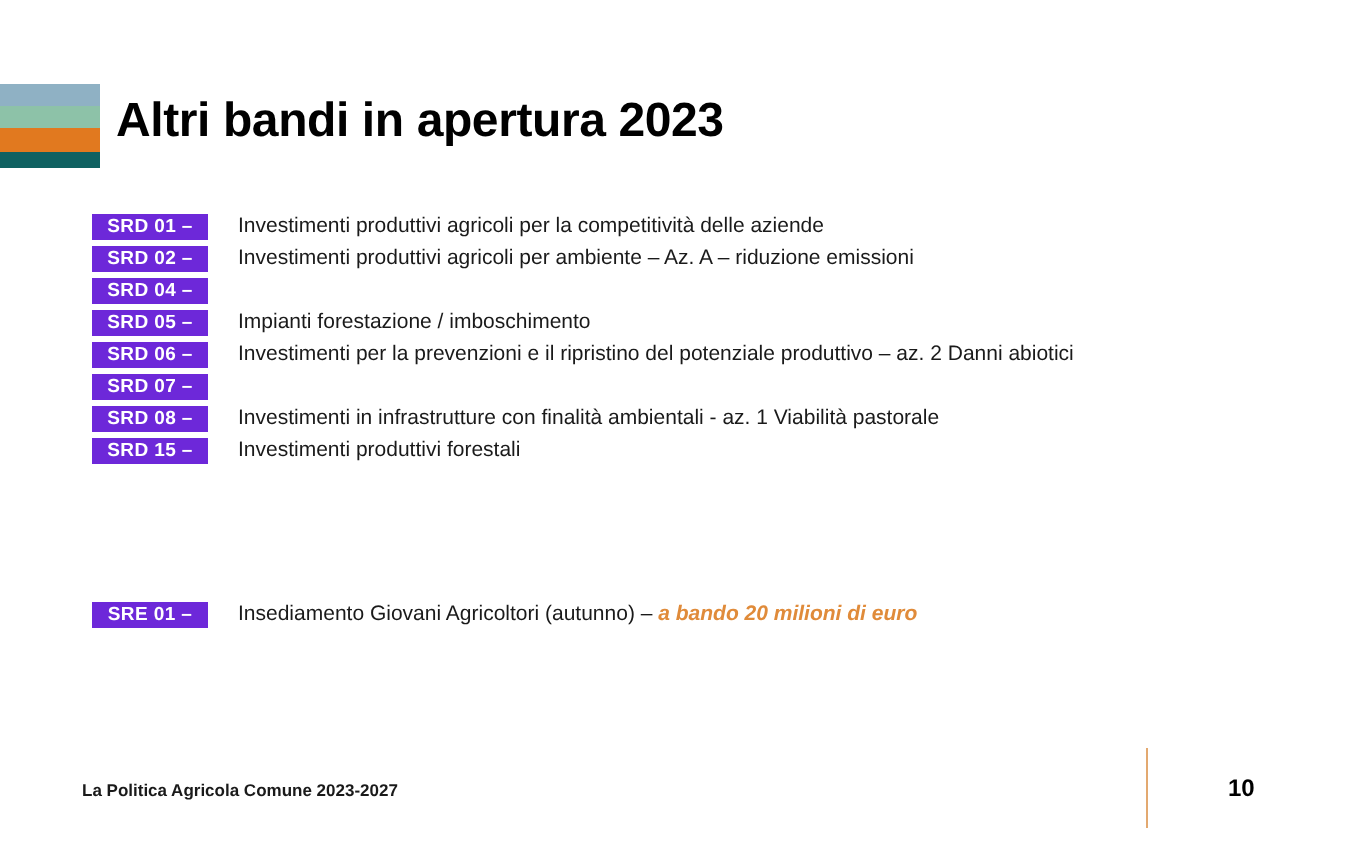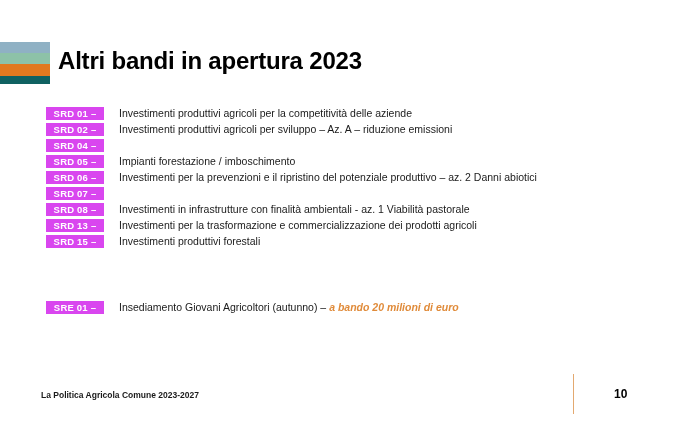--- a/index.html
+++ b/index.html
@@ -63,21 +63,21 @@
     align-items: center;
     height: 16px;
     margin-bottom: 0px;
   }
   .measure-badge {
     display: inline-block;
     box-sizing: border-box;
     min-width: 58px;
     height: 13px;
     line-height: 13px;
-    background: #d946ef;
+    background: #6d28d9;
     color: #ffffff;
     font-size: 9.5px;
     font-weight: bold;
     text-align: center;
     letter-spacing: 0.2px;
     padding: 0 3px;
   }
   .measure-text {
     margin-left: 15px;
     font-size: 10.5px;
@@ -148,21 +148,21 @@
 
 <div id="measure-list">
 
   <div class="measure-row">
     <span class="measure-badge">SRD 01 –</span>
     <span class="measure-text">Investimenti produttivi agricoli per la competitività delle aziende</span>
   </div>
 
   <div class="measure-row">
     <span class="measure-badge">SRD 02 –</span>
-    <span class="measure-text">Investimenti produttivi agricoli per sviluppo – Az. A – riduzione emissioni</span>
+    <span class="measure-text">Investimenti produttivi agricoli per ambiente – Az. A – riduzione emissioni</span>
   </div>
 
   <div class="measure-row">
     <span class="measure-badge">SRD 04 –</span>
   </div>
 
   <div class="measure-row">
     <span class="measure-badge">SRD 05 –</span>
     <span class="measure-text">Impianti forestazione / imboschimento</span>
   </div>
@@ -175,24 +175,20 @@
   <div class="measure-row">
     <span class="measure-badge">SRD 07 –</span>
   </div>
 
   <div class="measure-row">
     <span class="measure-badge">SRD 08 –</span>
     <span class="measure-text">Investimenti in infrastrutture con finalità ambientali - az. 1 Viabilità pastorale</span>
   </div>
 
 
-  <div class="measure-row">
-    <span class="measure-badge">SRD 13 –</span>
-    <span class="measure-text">Investimenti per la trasformazione e commercializzazione dei prodotti agricoli</span>
-  </div>
 
   <div class="measure-row">
     <span class="measure-badge">SRD 15 –</span>
     <span class="measure-text">Investimenti produttivi forestali</span>
   </div>
 
 </div>
 
 <div id="sre-group">
   <div class="measure-row">

